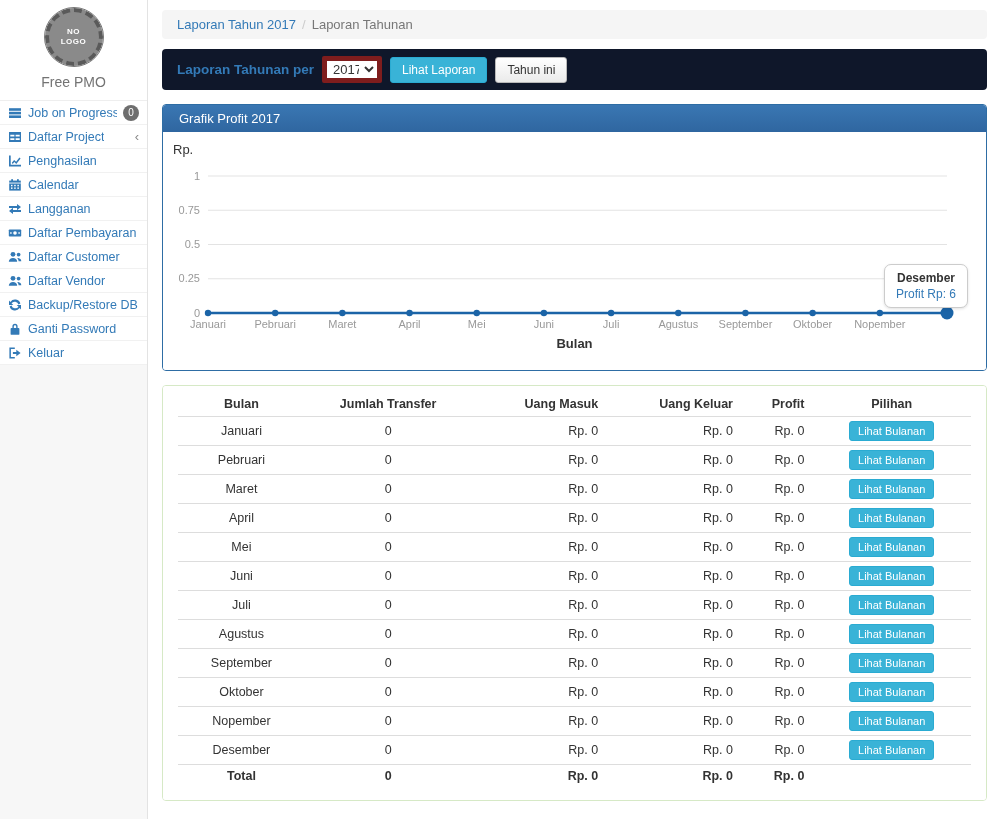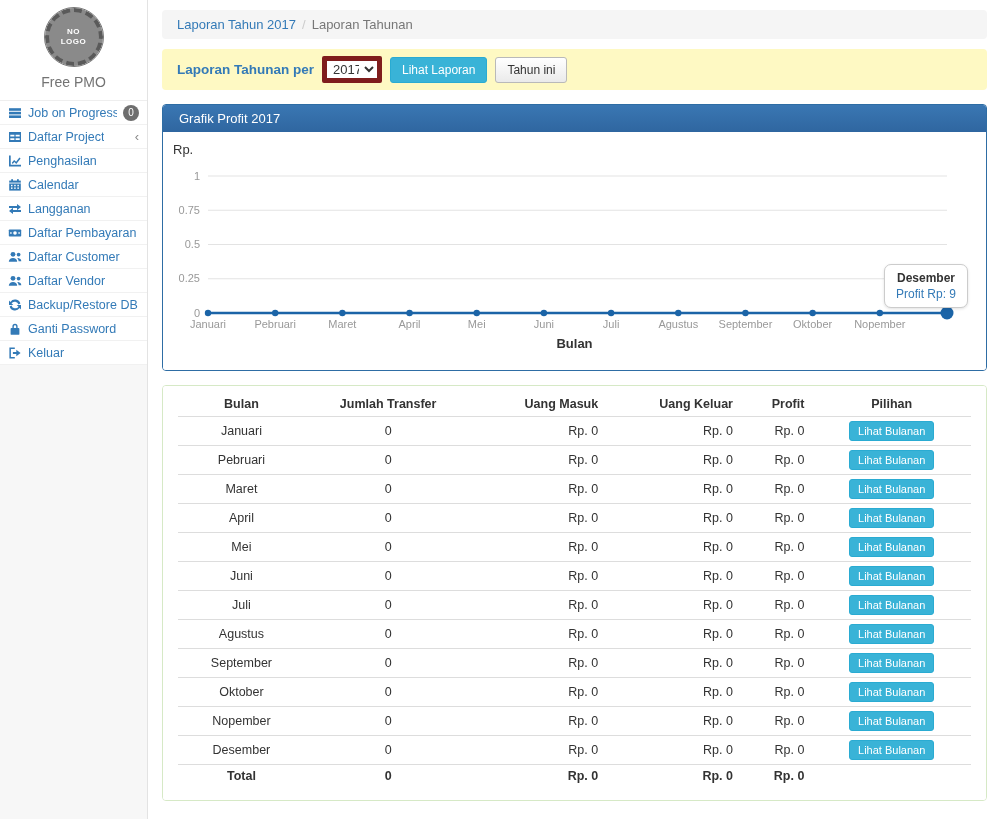--- a/index.html
+++ b/index.html
@@ -18,21 +18,21 @@
   .side-label { white-space: nowrap; overflow: hidden; }
   .badge { margin-left: auto; background: #6e6e6e; color: #fff; min-width: 16px; height: 16px; border-radius: 8px; font-size: 10px; line-height: 16px; text-align: center; padding: 0 4px; }
   .chev { margin-left: auto; color: #888; font-size: 13px; line-height: 12px; }
 
   
   .main { margin-left: 149px; padding: 10px 13px 0; }
   .breadcrumb { background: #f5f5f5; border-radius: 4px; padding: 7px 15px; color: #777; }
   .breadcrumb a { color: #337ab7; text-decoration: none; }
   .breadcrumb .sep { margin: 0 6px; color: #ccc; }
 
-  .filter-bar { margin-top: 10px; background: #fef9c3; border-radius: 4px; padding: 7px 15px; display: flex; align-items: center; gap: 8px; }
+  .filter-bar { margin-top: 10px; background: #0f172a; border-radius: 4px; padding: 7px 15px; display: flex; align-items: center; gap: 8px; }
   .filter-label { color: #337ab7; font-weight: bold; font-size: 13.5px; }
   .year-select { height: 27px; width: 60px; border: 5px solid #7f1d1d; border-radius: 2px; background: #fff; font-size: 13px; color: #333; padding: 0 2px; }
   .btn { display: inline-block; border-radius: 3px; font-size: 12px; padding: 5px 11px; cursor: pointer; line-height: 14px; }
   .btn-info { background: #39b3d7; border: 1px solid #2aabd2; color: #fff; }
   .btn-default { background: linear-gradient(#fff, #eaeaea); border: 1px solid #b9b9b9; color: #333; }
 
   
   .panel { margin-top: 14px; border-radius: 4px; overflow: hidden; }
   .panel-chart { border: 1px solid #2e6da4; }
   .panel-chart-heading { background: linear-gradient(#3a77b3, #2f66a0); color: #fff; padding: 6px 16px; font-size: 13px; }
@@ -239,21 +239,21 @@
               <text x="448.09090909090907" y="196" text-anchor="middle" font-size="11" fill="#999">Juli</text>
               <text x="515.2727272727273" y="196" text-anchor="middle" font-size="11" fill="#999">Agustus</text>
               <text x="582.4545454545455" y="196" text-anchor="middle" font-size="11" fill="#999">September</text>
               <text x="649.6363636363636" y="196" text-anchor="middle" font-size="11" fill="#999">Oktober</text>
               <text x="716.8181818181819" y="196" text-anchor="middle" font-size="11" fill="#999">Nopember</text>
             </svg></div>
         <div class="y-title">Rp.</div>
         <div class="x-title">Bulan</div>
         <div class="chart-tooltip">
           <div class="tt-title">Desember</div>
-          <div class="tt-value">Profit Rp: 9</div>
+          <div class="tt-value">Profit Rp: 6</div>
         </div>
       </div>
     </div>
 
     <div class="panel panel-success">
       <div class="panel-success-body">
         <table>
           <thead>
               <tr>
                 <th class="al-c" style="width: 16%;">Bulan</th>

